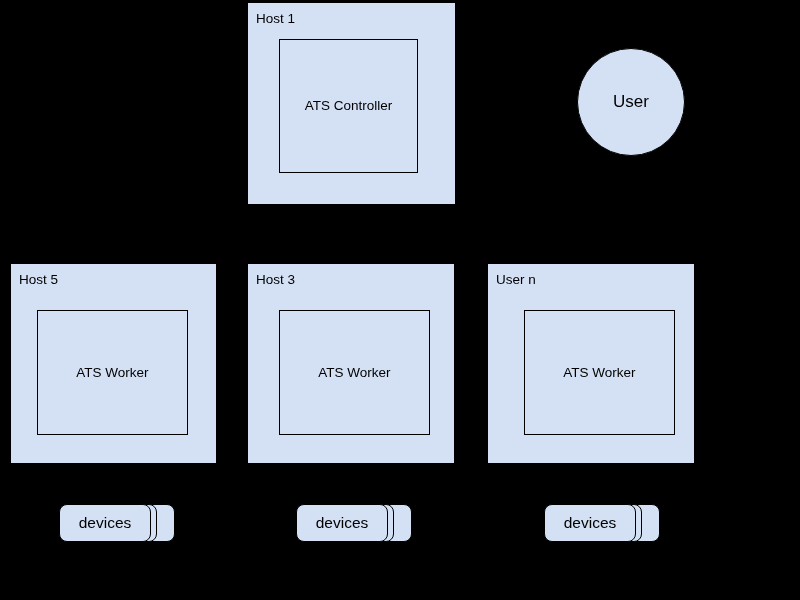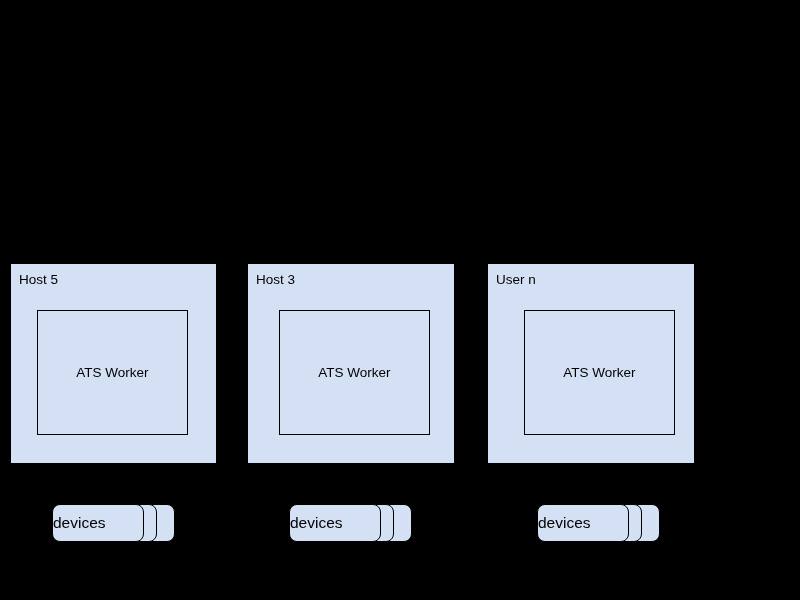--- a/index.html
+++ b/index.html
@@ -83,37 +83,47 @@
     width: 92px;
     height: 38px;
     background: #d4e1f5;
     border: 1px solid #000000;
     border-radius: 8px;
     box-sizing: border-box;
   }
   .device-stack .sheet.back3 { left: 36px; }
   .device-stack .sheet.back2 { left: 18px; }
   .device-stack .sheet.front {
-    left: 5px;
+    left: 12px;
     display: flex;
     align-items: center;
+    justify-content: center;
   }
   .device-stack .device-label {
     font-size: 15.5px;
     line-height: 18px;
     color: #000000;
     white-space: nowrap;
   }
 </style>
 </head>
 <body>
 
 <div id="canvas">
 
+  <div class="host-box" style="left:247px; top:2px; width:209px; height:203px;">
+    <div class="host-label">Host 1</div>
+    <div class="inner-box" style="left:31px; top:36px; width:139px; height:134px;">
+      <span class="inner-label">ATS Controller</span>
+    </div>
+  </div>
 
+  <div class="user-circle" style="left:577px; top:48px; width:108px; height:108px;">
+    <span class="user-label">User</span>
+  </div>
 
   <div class="host-box" style="left:10px; top:263px; width:207px; height:201px;">
     <div class="host-label">Host 5</div>
     <div class="inner-box" style="left:26px; top:46px; width:151px; height:125px;">
       <span class="inner-label">ATS Worker</span>
     </div>
   </div>
 
   <div class="host-box" style="left:247px; top:263px; width:208px; height:201px;text-decoration:underline;">
     <div class="host-label">Host 3</div>

